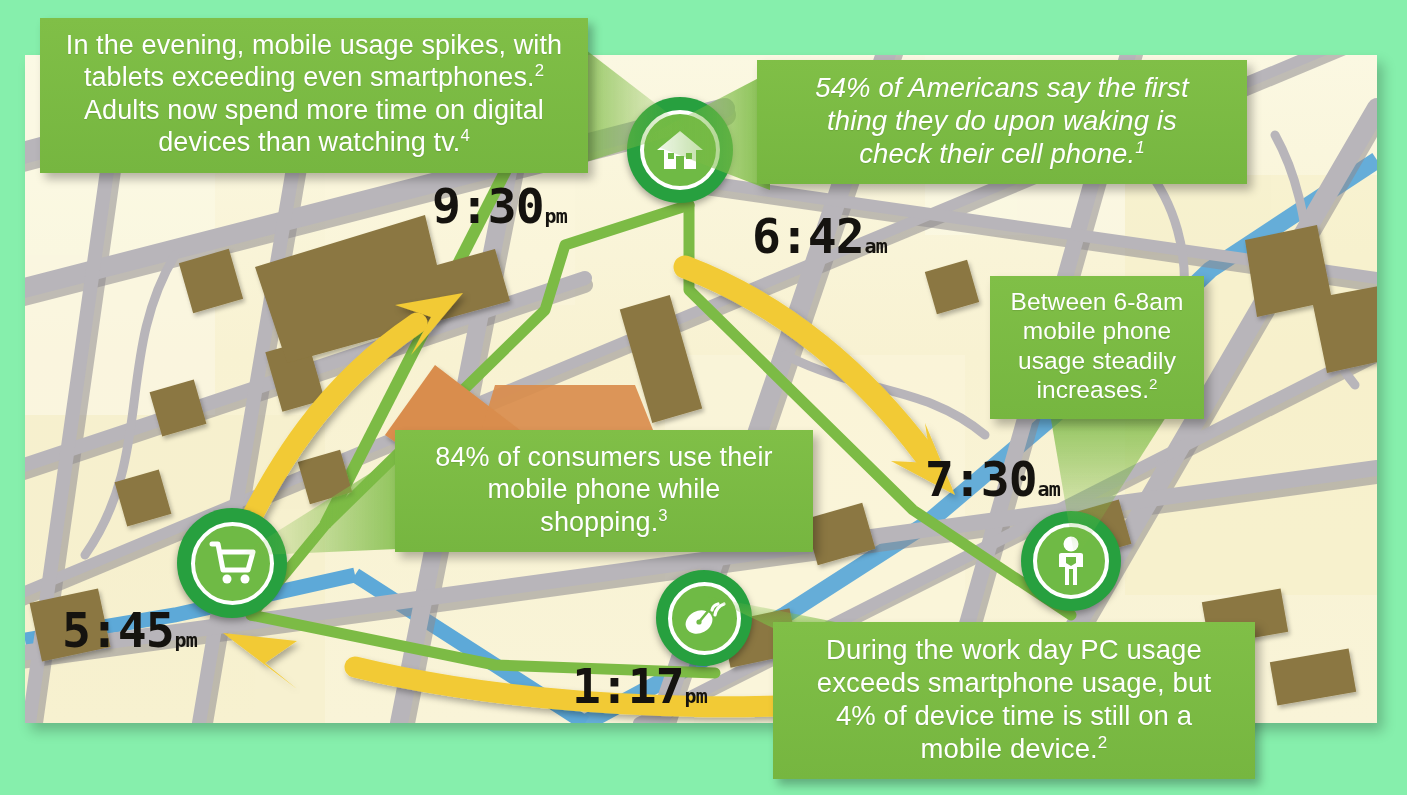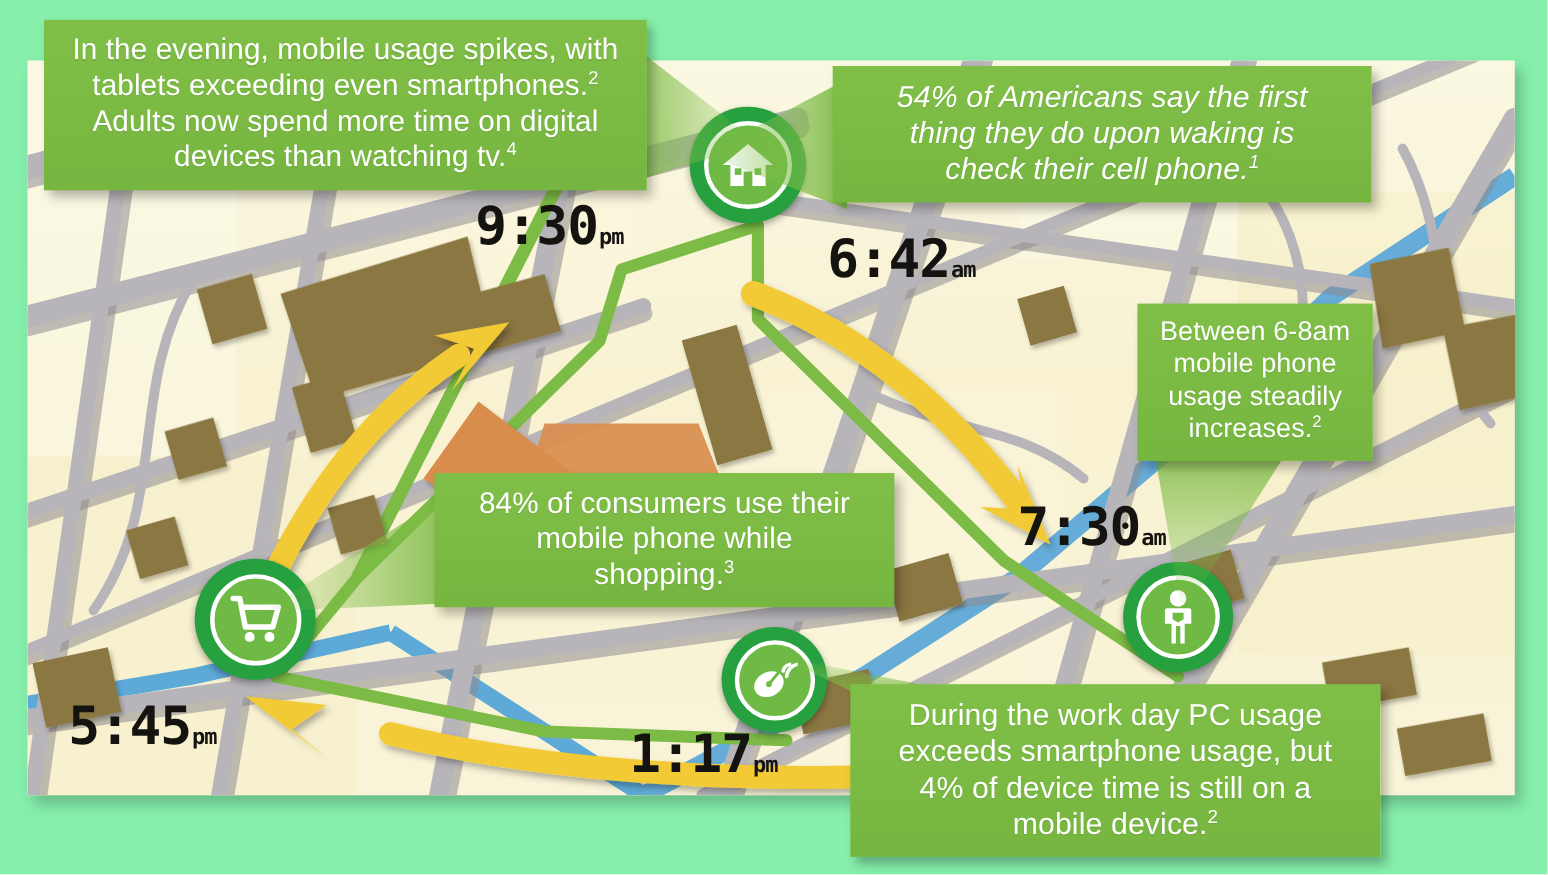--- a/index.html
+++ b/index.html
@@ -45,21 +45,21 @@
     z-index: 2;
   }
   .callout sup { font-size: .62em; vertical-align: super; line-height: 0; }
 
   
   .tail { position: absolute; z-index: 1; pointer-events: none; }
 
   
   #co-evening   { left: 40px;  top: 18px;  width: 548px; font-size: 27px; }
   #co-waking    { left: 757px; top: 60px;  width: 490px; font-size: 27.5px; font-style: italic; }
-  #co-morning   { left: 1034px;top: 276px; width: 214px; font-size: 24.5px; }
+  #co-morning   { left: 990px;top: 276px; width: 214px; font-size: 24.5px; }
   #co-shopping  { left: 395px; top: 430px; width: 418px; font-size: 27px; }
   #co-workday   { left: 773px; top: 622px; width: 482px; font-size: 27.5px; }
 
   
   .pin {
     position: absolute;
     border-radius: 50%;
     background: #27a03f;
     box-shadow: 0 3px 7px rgba(0,0,0,.35);
     display: flex; align-items: center; justify-content: center;
@@ -89,21 +89,21 @@
     font-weight: 700;
     white-space: nowrap;
     letter-spacing: -1px;
   }
   .clock .hhmm { font-size: 48px; }
   .clock .mer  { font-size: 20px; letter-spacing: -1px; vertical-align: baseline; margin-left: 1px; }
 
   #clk-930  { left: 432px;  top: 178px; }
   #clk-642  { left: 752px;  top: 208px; text-align: right; }
   #clk-730  { left: 925px;  top: 451px; }
-  #clk-545  { left: 62px;   top: 602px; margin-top: 30px; }
+  #clk-545  { left: 62px;   top: 602px; }
   #clk-117  { left: 572px;  top: 658px; }
 </style>
 </head>
 <body>
 
 <div id="stage">
 
   <div id="map-panel">
     <svg id="map-svg" viewBox="0 0 1352 668" preserveAspectRatio="none">
       <defs>

